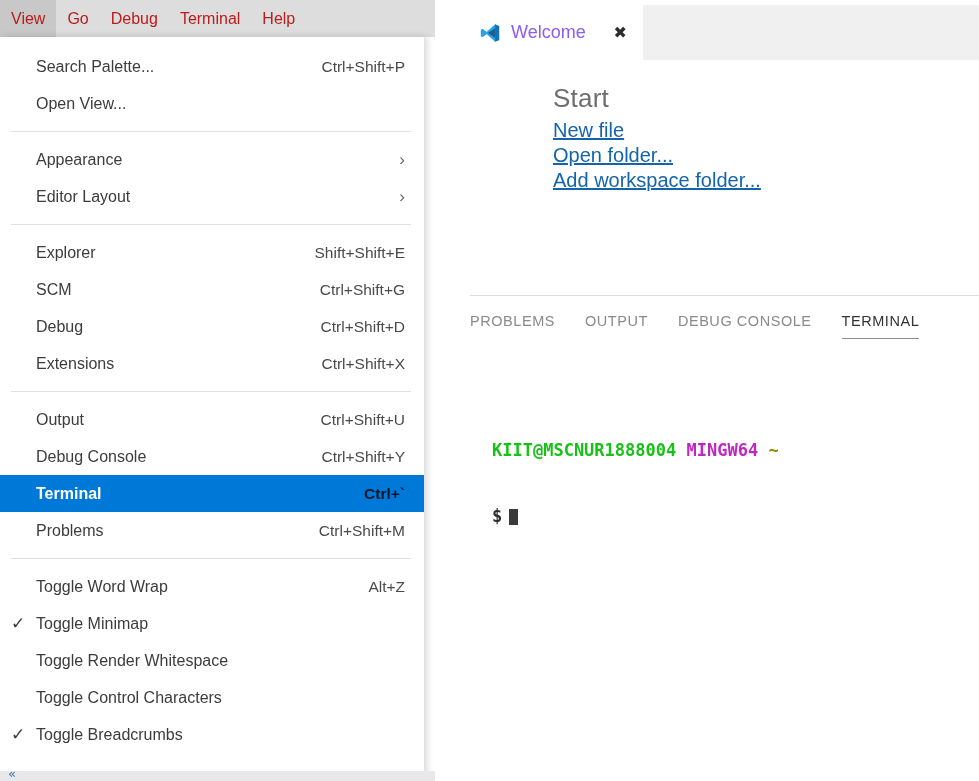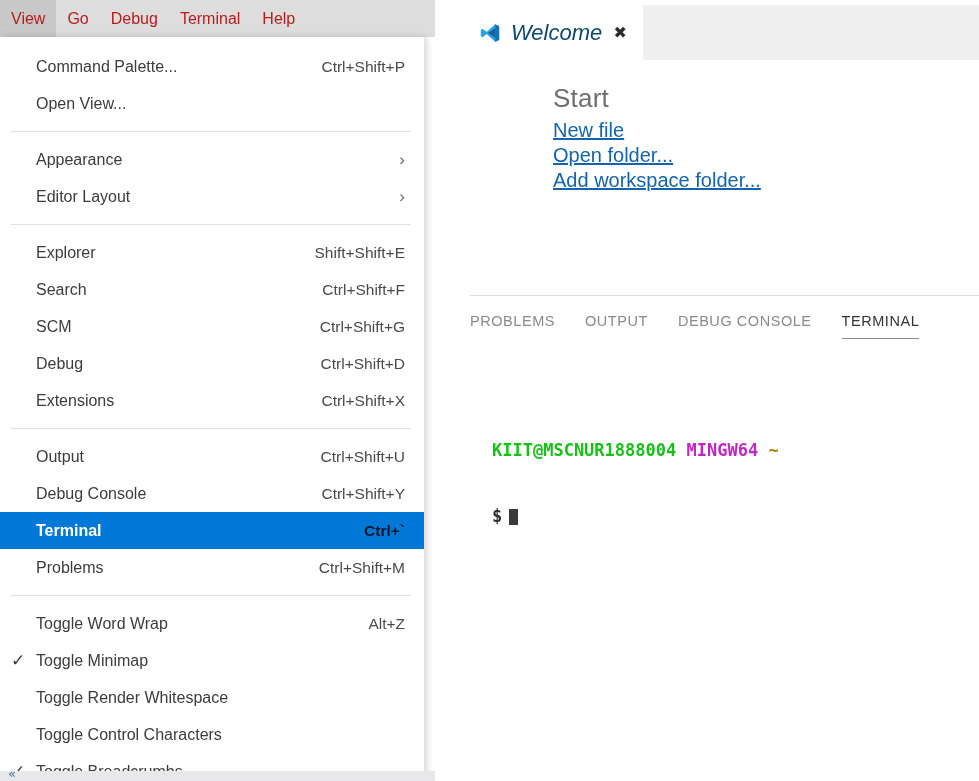--- a/index.html
+++ b/index.html
@@ -161,23 +161,22 @@
     align-items: center;
     padding: 0 12px 0 14px;
   }
   .tab-icon {
     width: 22px;
     height: 22px;
     flex: 0 0 22px;
     margin-right: 10px;
   }
   .tab-title {
-    font-size: 22px;
-    font-style: italic;
-    color: #0c4a6e;
+    font-size: 18px;
+    color: #8b5cf6;
     flex: 1 1 auto;
     white-space: nowrap;
   }
   .tab-close {
     font-size: 16px;
     color: #2b2b2b;
     line-height: 1;
     padding: 2px 4px;
     font-weight: bold;
     font-family: "DejaVu Sans", sans-serif;
@@ -285,21 +284,21 @@
       <span>Terminal</span>
     </div>
     <div class="menubar-item">
       <span>Help</span>
     </div>
   </div>
 
   <div class="menu-panel">
 
     <div class="menu-row">
-      <span class="menu-label">Command Palette...</span>
+      <span class="menu-label">Search Palette...</span>
       <span class="menu-key">Ctrl+Shift+P</span>
     </div>
     <div class="menu-row">
       <span class="menu-label">Open View...</span>
       <span class="menu-key"></span>
     </div>
 
     <div class="menu-sep"></div>
 
     <div class="menu-row">
@@ -309,24 +308,20 @@
     <div class="menu-row">
       <span class="menu-label">Editor Layout</span>
       <span class="menu-arrow">›</span>
     </div>
 
     <div class="menu-sep"></div>
 
     <div class="menu-row">
       <span class="menu-label">Explorer</span>
       <span class="menu-key">Shift+Shift+E</span>
-    </div>
-    <div class="menu-row">
-      <span class="menu-label">Search</span>
-      <span class="menu-key">Ctrl+Shift+F</span>
     </div>
     <div class="menu-row">
       <span class="menu-label">SCM</span>
       <span class="menu-key">Ctrl+Shift+G</span>
     </div>
     <div class="menu-row">
       <span class="menu-label">Debug</span>
       <span class="menu-key">Ctrl+Shift+D</span>
     </div>
     <div class="menu-row">

